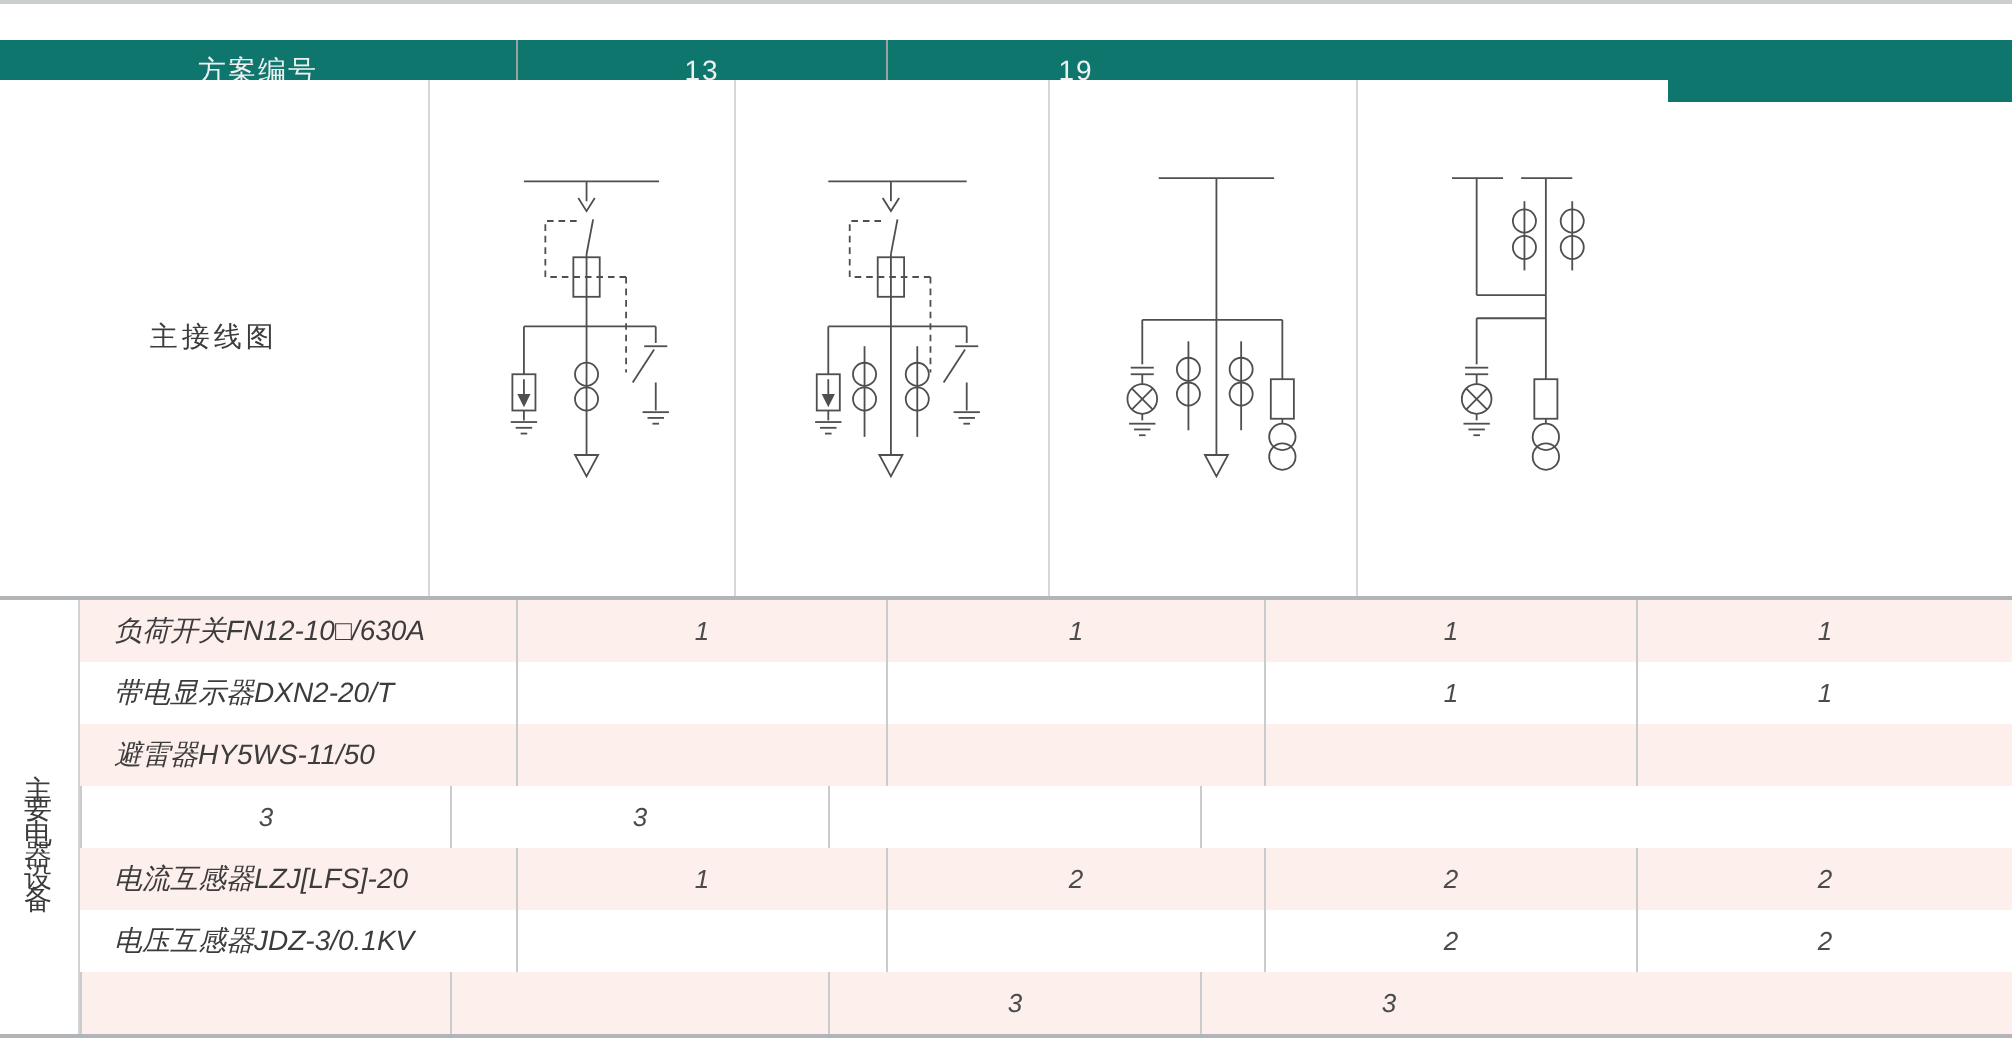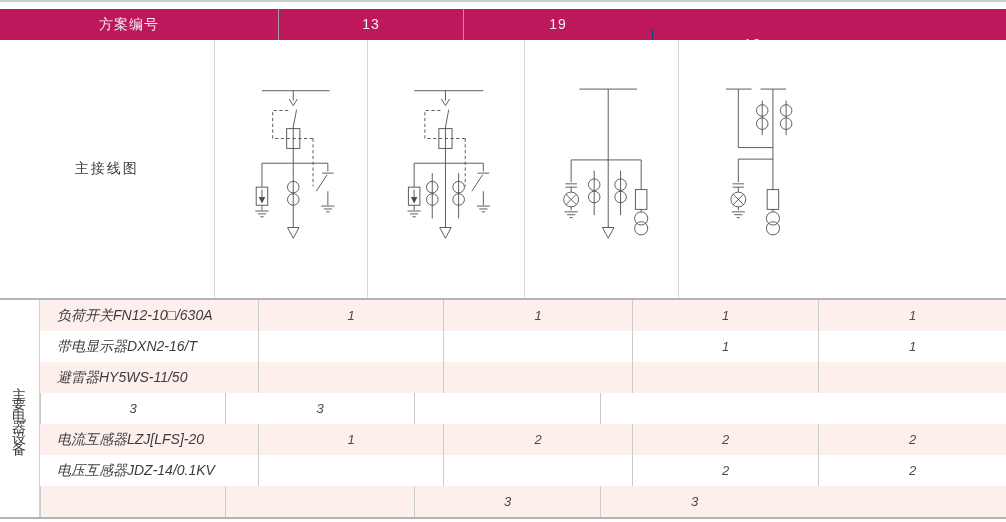--- a/index.html
+++ b/index.html
@@ -6,24 +6,24 @@
   .sheet{
     position:relative;width:1006px;height:522px;background:#fff;overflow:hidden;
     font-family:"Liberation Sans","DejaVu Sans",sans-serif;color:#3c3c3c;
   }
   *{box-sizing:border-box;}
   .top-rule{position:absolute;top:0;left:0;width:1006px;height:2px;background:#cbcecf;}
   .mid-rule{position:absolute;top:298px;left:0;width:1006px;height:2px;background:#b2b5b7;}
   .bottom-rule{position:absolute;top:517px;left:0;width:1006px;height:2px;background:#b2b5b7;}
 
   
-  .header-row{position:absolute;top:9px;left:0;width:1006px;height:31px;display:flex;background:#be185d;}
+  .header-row{position:absolute;top:20px;left:0;width:1006px;height:31px;display:flex;background:#0f766e;}
   .hcell{height:31px;line-height:31px;text-align:center;font-size:14px;color:#f0f0f0;letter-spacing:1px;}
   .hcell.c0{width:258px;}
-  .hcell.c1{width:185px;border-left:1px solid #9ea1a4;margin-left:20px;}
+  .hcell.c1{width:185px;border-left:1px solid #9ea1a4;}
   .hcell.c2{width:189px;border-left:1px solid #9ea1a4;}
   .hcell.c3{width:186px;border-left:1px solid #9ea1a4;}
   .hcell.c4{width:200px;border-left:1px solid #0c4a6e;margin-top:20px;}
 
   
   .diagram-row{position:absolute;top:40px;left:0;width:834px;height:258px;display:flex;background:#fff;}
   .dcell{height:258px;position:relative;}
   .dcell.c0{width:258px;display:flex;align-items:center;justify-content:center;}
   .dcell.c1{width:185px;border-left:1px solid #d5d7d8;}
   .dcell.c2{width:189px;border-left:1px solid #d5d7d8;}
@@ -213,21 +213,21 @@
 
       <div class="erow pink">
         <div class="ecell name">负荷开关FN12-10□/630A</div>
         <div class="ecell val v1">1</div>
         <div class="ecell val v2">1</div>
         <div class="ecell val v3">1</div>
         <div class="ecell val v4">1</div>
       </div>
 
       <div class="erow">
-        <div class="ecell name">带电显示器DXN2-16/T</div>
+        <div class="ecell name">带电显示器DXN2-20/T</div>
         <div class="ecell val v1"></div>
         <div class="ecell val v2"></div>
         <div class="ecell val v3">1</div>
         <div class="ecell val v4">1</div>
       </div>
 
       <div class="erow pink">
         <div class="ecell name">避雷器HY5WS-11/50</div>
         <div class="ecell val v1"></div>
         <div class="ecell val v2"></div>
@@ -244,21 +244,21 @@
 
       <div class="erow pink">
         <div class="ecell name">电流互感器LZJ[LFS]-20</div>
         <div class="ecell val v1">1</div>
         <div class="ecell val v2">2</div>
         <div class="ecell val v3">2</div>
         <div class="ecell val v4">2</div>
       </div>
 
       <div class="erow">
-        <div class="ecell name">电压互感器JDZ-14/0.1KV</div>
+        <div class="ecell name">电压互感器JDZ-3/0.1KV</div>
         <div class="ecell val v1"></div>
         <div class="ecell val v2"></div>
         <div class="ecell val v3">2</div>
         <div class="ecell val v4">2</div>
       </div>
 
       <div class="erow pink">
         <div class="ecell val v1"></div>
         <div class="ecell val v2"></div>
         <div class="ecell val v3">3</div>

